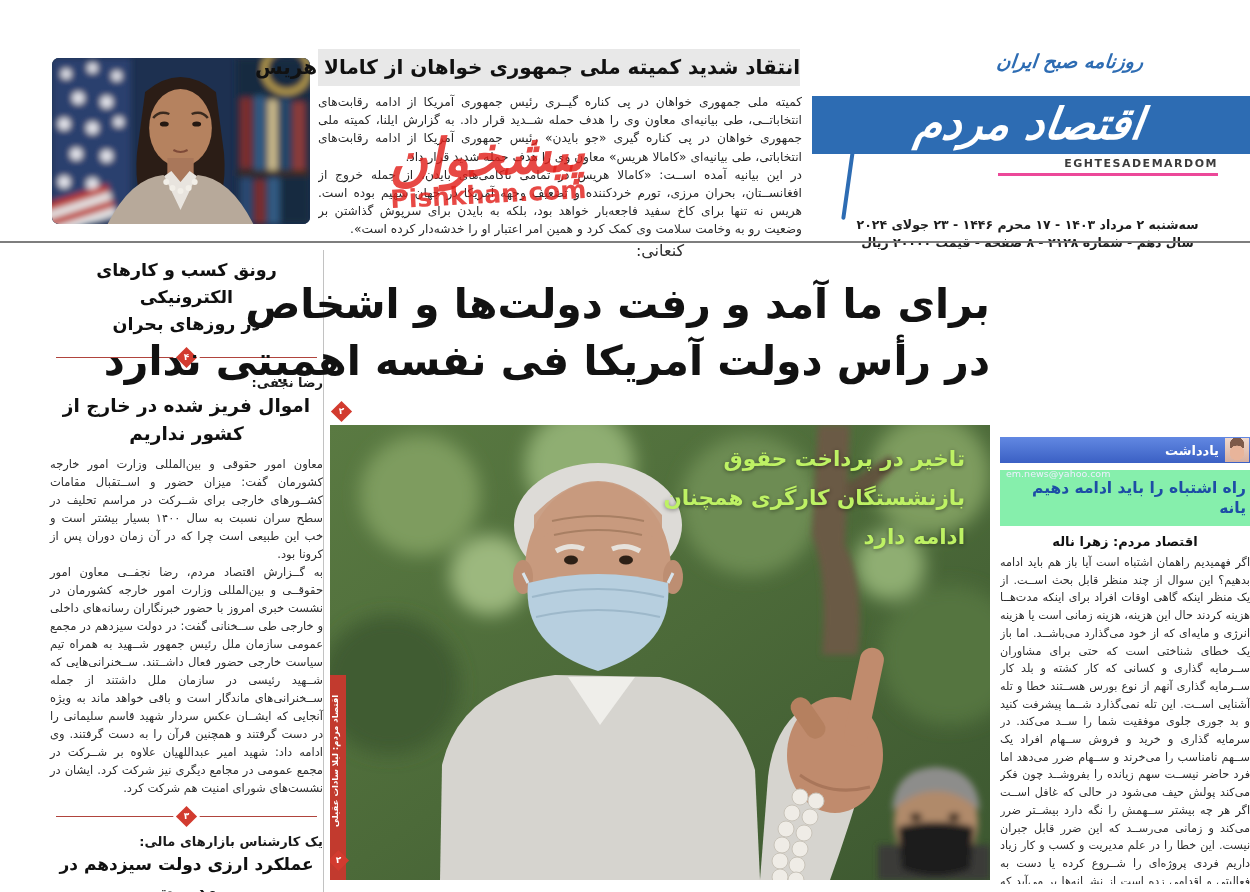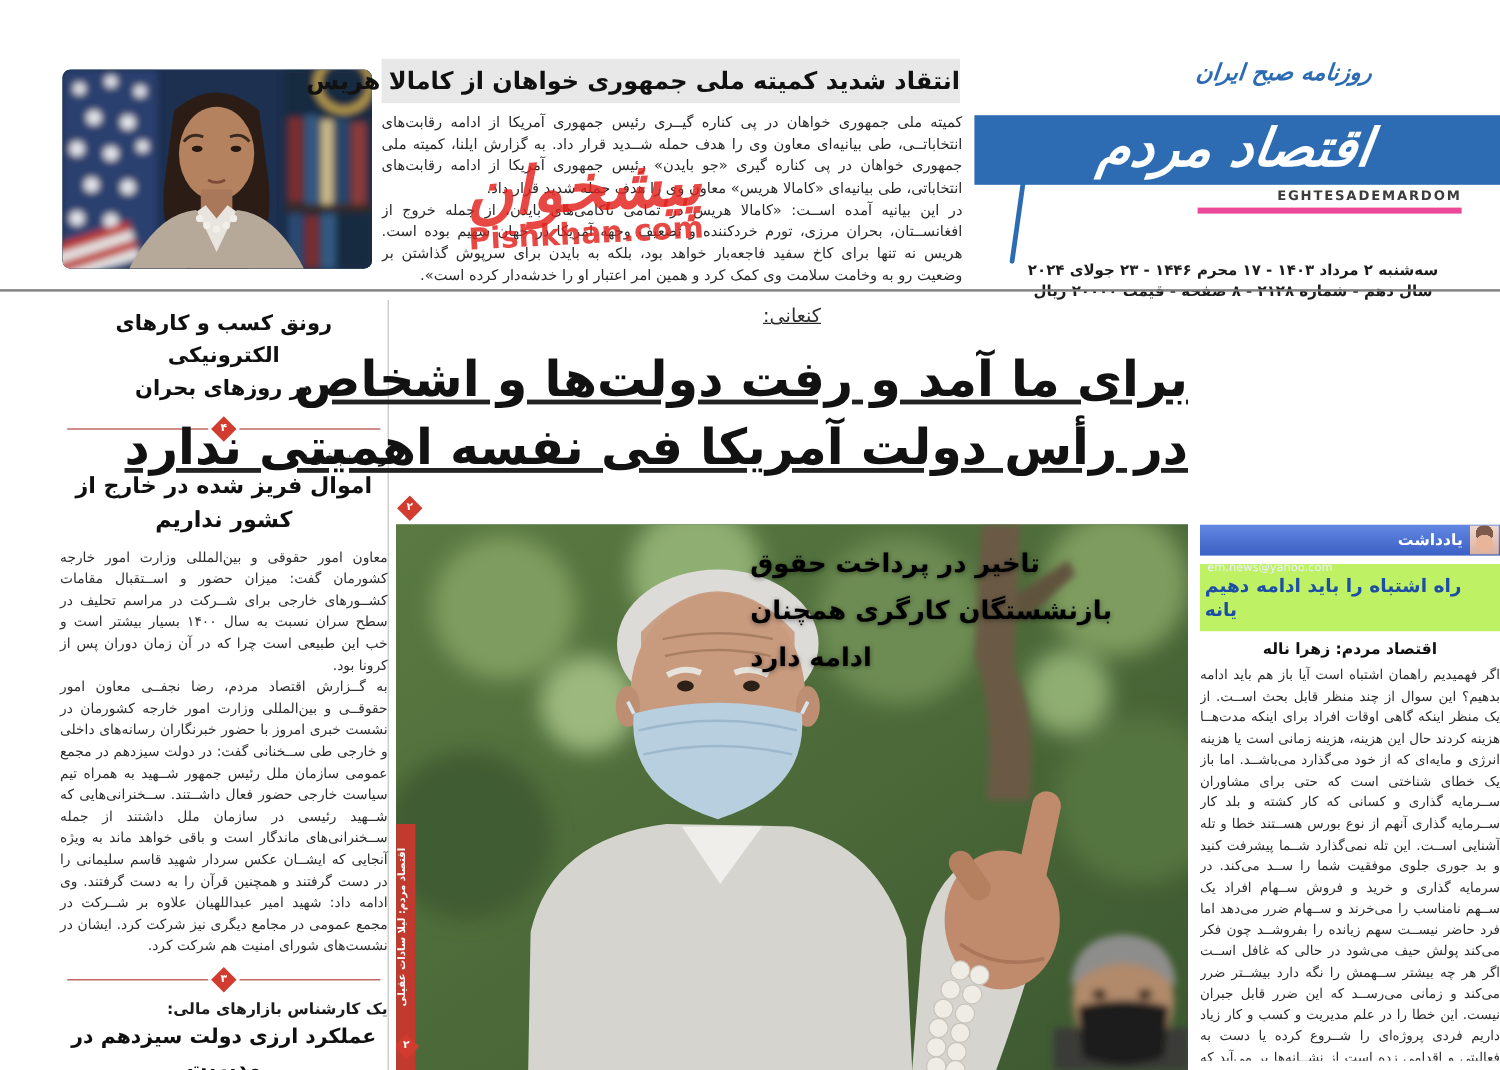--- a/index.html
+++ b/index.html
@@ -26,21 +26,21 @@
     text-align:center; line-height:56px; letter-spacing:2px;
     transform:skewX(-8deg); white-space:nowrap;
   }
   .logo-flourish {
     position:absolute; top:150px; right:400px; width:4px; height:70px;
     background:#2d6cb3; border-radius:3px; transform:rotate(8deg);
   }
   .logo-latin {
     position:absolute; top:157px; right:32px; width:220px; direction:ltr;
     text-align:right; color:#3c3c3c; font-size:11px; letter-spacing:1.5px;
-    border-bottom:5px solid #ec4899; padding-bottom:3px; font-weight:bold;
+    border-bottom:3px solid #ec4899; padding-bottom:3px; font-weight:bold;
   }
   .masthead-dates { position:absolute; top:193px; right:0; width:445px; text-align:center;margin-top:23px; }
   .date-line, .issue-line { font-size:12.5px; font-weight:bold; color:#1d1d1d; line-height:18px; }
   
   .harris-photo {
     position:absolute; top:58px; left:52px; width:258px; height:166px;
     border-radius:7px; overflow:hidden; background:#1d3050;
   }
   .harris-photo svg { display:block; width:100%; height:100%; }
   .top-story-headline {
@@ -78,34 +78,34 @@
   .sb-divider .dline { position:absolute; top:8px; left:0; right:0; height:1px; background:#b0443d; }
   .diamond {
     position:absolute; top:1px; left:50%; margin-left:-8px; width:15px; height:15px;
     background:#d23b2f; transform:rotate(45deg); box-shadow:0 0 0 2px #fff;
   }
   .diamond i {
     position:absolute; inset:0; transform:rotate(-45deg); font-style:normal;
     color:#fff; font-size:9px; font-weight:bold; text-align:center; line-height:15px;
   }
   
-  .main { position:absolute; top:243px; left:330px; width:660px; height:502px;text-decoration:underline; }
+  .main { position:absolute; top:231px; left:330px; width:660px; height:502px; }
   .main-kicker { margin-top:10px; text-align:center; font-size:16px; color:#2e2e2e; }
   .main-headline {
     margin-top:16px; text-align:center; color:#121212; font-weight:bold;
     font-size:41px; line-height:57px; letter-spacing:-1px; white-space:nowrap;
   }
   .main-pageref { position:absolute; top:172px; left:4px; }
   .main-pageref .diamond { position:relative; left:0; margin-left:0; display:block; }
   
   .main-photo { position:absolute; top:194px; left:0; width:660px; height:455px; overflow:hidden; background:#5d7a47; }
   .main-photo svg { display:block; width:100%; height:100%; }
   .photo-caption {
-    position:absolute; top:14px; left:295px; width:340px; text-align:left;
-    color:#000000; font-weight:bold; font-size:21.5px; line-height:39px;
+    position:absolute; top:14px; left:295px; width:340px; text-align:right;
+    color:#bef264; font-weight:bold; font-size:21.5px; line-height:39px;
     white-space:pre-line; text-shadow:0 1px 4px rgba(0,0,0,.45); z-index:3;
   }
   .credit-strip {
     position:absolute; left:0; bottom:0; width:16px; height:205px;
     background:#c23a2e; z-index:3;
   }
   .credit-text {
     position:absolute; top:6px; left:0; width:16px; height:160px;
     writing-mode:vertical-rl; transform:rotate(180deg);
     color:#fff; font-size:8.5px; font-weight:bold; text-align:center; letter-spacing:.5px;
@@ -120,22 +120,22 @@
   .note-thumb {
     width:24px; height:24px; margin:1px; flex:0 0 auto;
     background:
       radial-gradient(circle at 50% 62%, #e8b49a 0 38%, transparent 39%),
       radial-gradient(circle at 50% 28%, #7e5a4a 0 34%, transparent 35%),
       linear-gradient(#f0d8cc,#d8b0a0);
   }
   .note-label { font-size:13px; font-weight:bold; margin-right:5px; }
   .note-email { margin-right:auto; direction:ltr; font-size:9.5px; color:#eef;margin-top:46px; }
   .note-headline {
-    margin-top:7px; background:#bef264; color:#1d4da6; font-weight:bold;
-    font-size:15.5px; text-align:left; padding:8px 4px; line-height:20px;
+    margin-top:7px; background:#86efac; color:#1d4da6; font-weight:bold;
+    font-size:15.5px; text-align:right; padding:8px 4px; line-height:20px;
   }
   .note-byline { margin-top:8px; font-size:13px; font-weight:bold; color:#111; text-align:center; }
   .note-body {
     margin-top:5px; font-size:11.2px; line-height:17.7px; text-align:justify;
     color:#2e2e2e; height:330px; overflow:hidden; white-space:pre-line;
   }
 </style>
 </head>
 <body>
 

